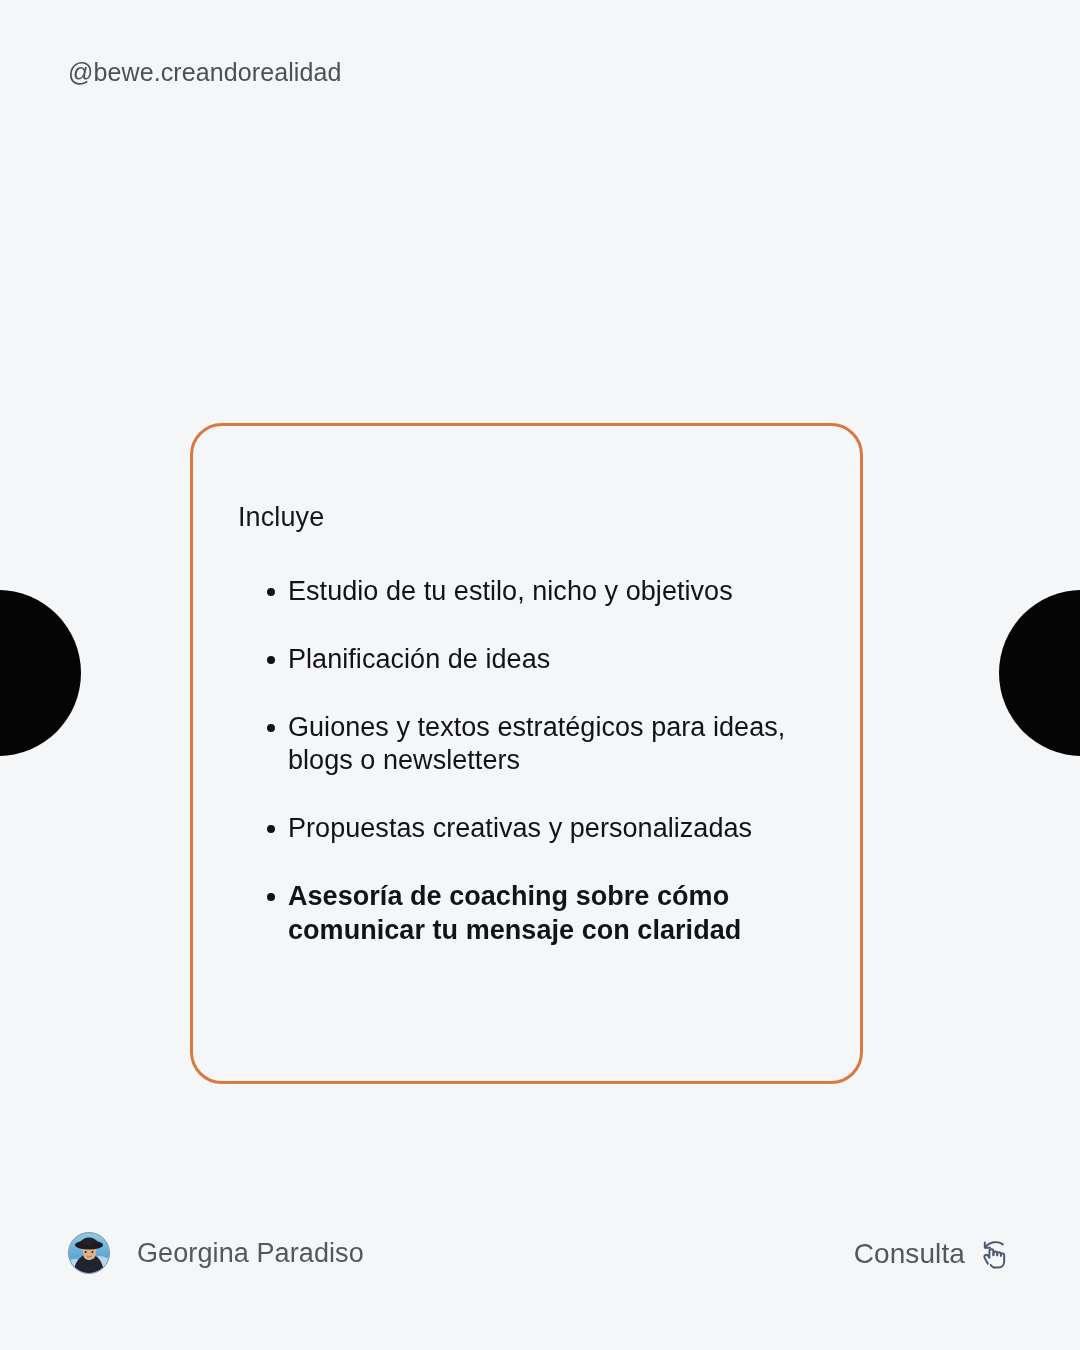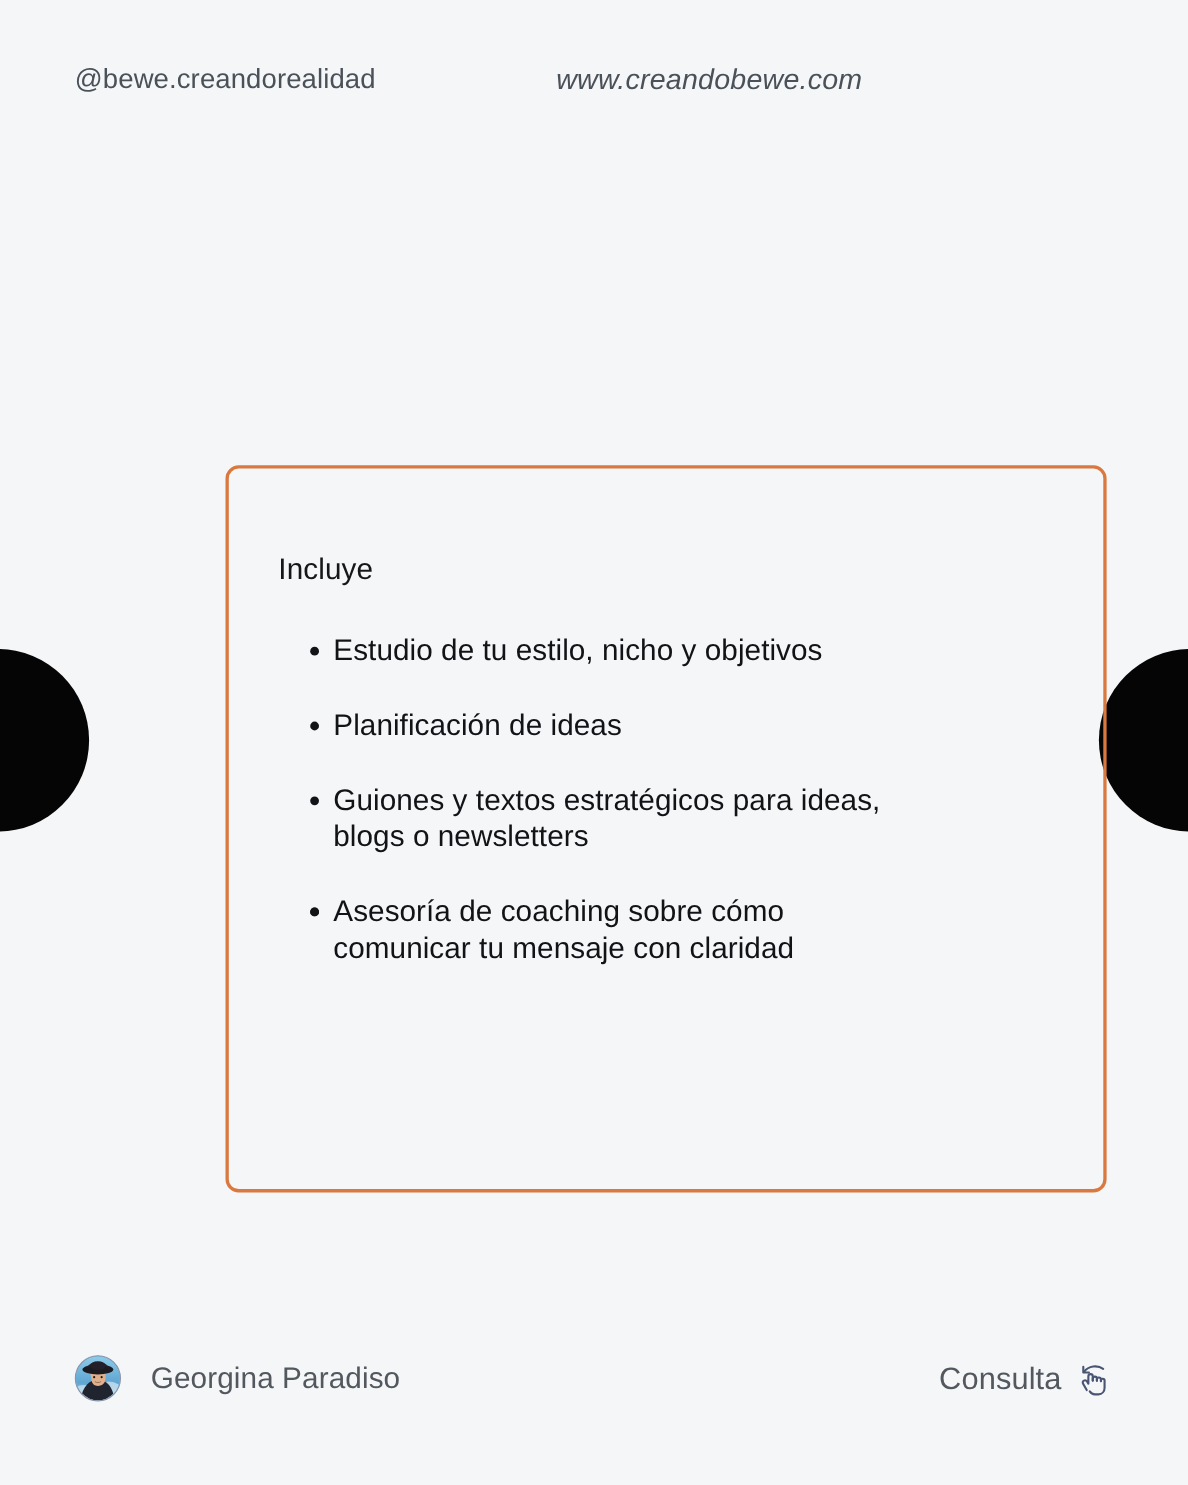--- a/index.html
+++ b/index.html
@@ -56,27 +56,27 @@
     top: 590px;
   }
   .circle-right {
     left: 999px;
     top: 590px;
   }
 
   
   .card {
     position: absolute;
-    left: 205px;
+    left: 190px;
     top: 423px;
-    width: 801px;
+    width: 673px;
     height: 661px;
     box-sizing: border-box;
     border: 3px solid #d9793f;
-    border-radius: 12px;
+    border-radius: 32px;
     background: transparent;
   }
   .card-inner {
     position: absolute;
     left: 45px;
     top: 76px;
     right: 40px;
   }
   .card-title {
     font-size: 27px;
@@ -94,20 +94,21 @@
     padding-left: 50px;
     font-size: 27px;
     line-height: 1.25;
     color: #111316;
     margin-bottom: 34px;
     max-width: 530px;
     letter-spacing: 0.05px;
   }
   .bullet-item:last-child {
     margin-bottom: 0;
+    font-weight: bold;
   }
   .bullet-dot {
     position: absolute;
     left: 29px;
     top: 13px;
     width: 8px;
     height: 8px;
     border-radius: 50%;
     background: #111316;
   }
@@ -154,21 +155,20 @@
     width: 44px;
     height: 44px;
     display: block;
   }
 </style>
 </head>
 <body>
 
 <div class="header">
   <div class="handle">@bewe.creandorealidad</div>
-  <div class="website">www.creandobewe.com</div>
 </div>
 
 <div class="circle-deco circle-left"></div>
 <div class="circle-deco circle-right"></div>
 
 <div class="card">
   <div class="card-inner">
     <div class="card-title">Incluye</div>
     <ul class="bullet-list">
       <li class="bullet-item">
@@ -178,20 +178,21 @@
       <li class="bullet-item">
         <span class="bullet-dot"></span>
         <span>Planificación de ideas</span>
       </li>
       <li class="bullet-item">
         <span class="bullet-dot"></span>
         <span>Guiones y textos estratégicos para ideas, blogs o newsletters</span>
       </li>
       <li class="bullet-item">
         <span class="bullet-dot"></span>
+        <span>Propuestas creativas y personalizadas</span>
       </li>
       <li class="bullet-item">
         <span class="bullet-dot"></span>
         <span>Asesoría de coaching sobre cómo comunicar tu mensaje con claridad</span>
       </li>
     </ul>
   </div>
 </div>
 
 <div class="author">

